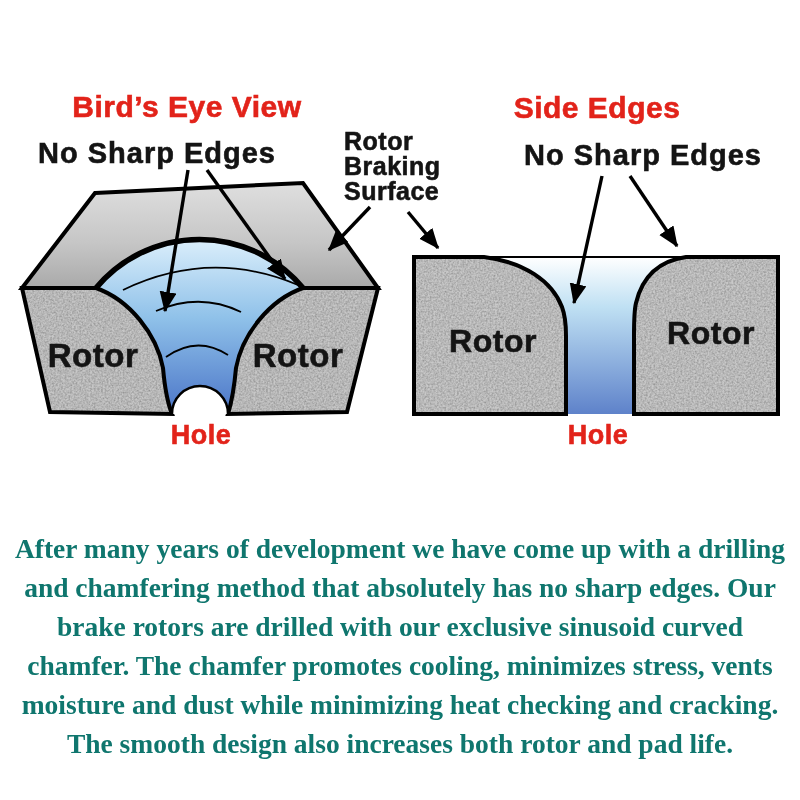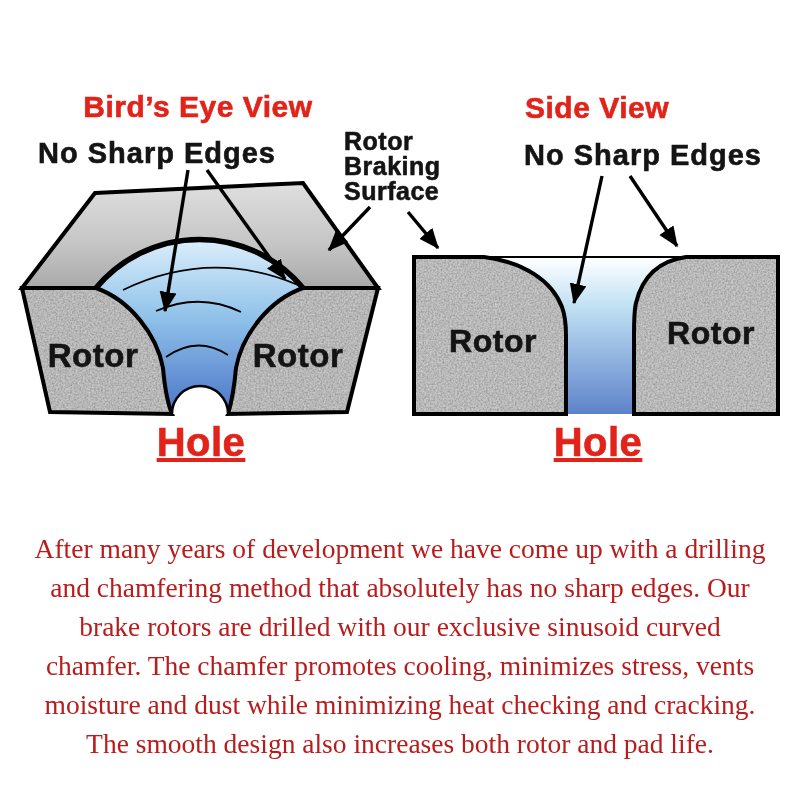--- a/index.html
+++ b/index.html
@@ -8,24 +8,24 @@
   .stage svg{position:absolute;left:0;top:0;}
   .lbl{position:absolute;font-family:"Liberation Sans",sans-serif;font-weight:bold;
        color:#141414;white-space:nowrap;letter-spacing:.5px;
        -webkit-text-stroke:.6px currentColor;}
   .ctr{transform:translateX(-50%);}
   .red{color:#e2231a;}
   .title{font-size:30px;}
   .nse{font-size:29px;letter-spacing:1px;text-align:right;}
   .rotor-big{font-size:33px;}
   .rotor-sv{font-size:32px;}
-  .hole{font-size:40px;text-decoration:underline;}
+  .hole{font-size:27px;}
   .rbs{font-size:25px;line-height:25px;white-space:pre-line;text-align:left;letter-spacing:.5px;}
   .paragraph{position:absolute;left:0;right:0;top:529px;text-align:center;
-             font-family:"Liberation Serif",serif;font-weight:normal;color:#b91c1c;
+             font-family:"Liberation Serif",serif;font-weight:bold;color:#0f766e;
              font-size:27.5px;line-height:39px;white-space:pre-line;}
 </style>
 </head>
 <body>
 
 <div class="stage">
 
   <svg width="800" height="500" viewBox="0 0 800 500">
     <defs>
       <linearGradient id="gSurf" x1="0" y1="185" x2="0" y2="290" gradientUnits="userSpaceOnUse">
@@ -89,22 +89,22 @@
     <g stroke="#000" stroke-width="3.4" fill="none">
       <line x1="188" y1="170" x2="165" y2="311" marker-end="url(#ah)"></line>
       <line x1="207" y1="170" x2="285" y2="279" marker-end="url(#ah)"></line>
       <line x1="370" y1="207" x2="329" y2="250" marker-end="url(#ah)"></line>
       <line x1="408" y1="212" x2="438" y2="248" marker-end="url(#ah)"></line>
       <line x1="602" y1="176" x2="574" y2="303" marker-end="url(#ah)"></line>
       <line x1="630" y1="176" x2="677" y2="246" marker-end="url(#ah)"></line>
     </g>
   </svg>
 
-  <div class="lbl title red ctr" style="left:198px;top:90px">Bird’s Eye View</div>
-  <div class="lbl title red ctr" style="left:597px;top:91px">Side View</div>
+  <div class="lbl title red ctr" style="left:187px;top:90px">Bird’s Eye View</div>
+  <div class="lbl title red ctr" style="left:597px;top:91px">Side Edges</div>
 
   <div class="lbl nse ctr" style="left:157px;top:137px">No Sharp Edges</div>
   <div class="lbl nse ctr" style="left:643px;top:139px">No Sharp Edges</div>
 
   <div class="lbl rbs" style="left:344px;top:129px">Rotor
 Braking
 Surface</div>
 
   <div class="lbl rotor-big ctr" style="left:93px;top:337px">Rotor</div>
   <div class="lbl rotor-big ctr" style="left:298px;top:337px">Rotor</div>

